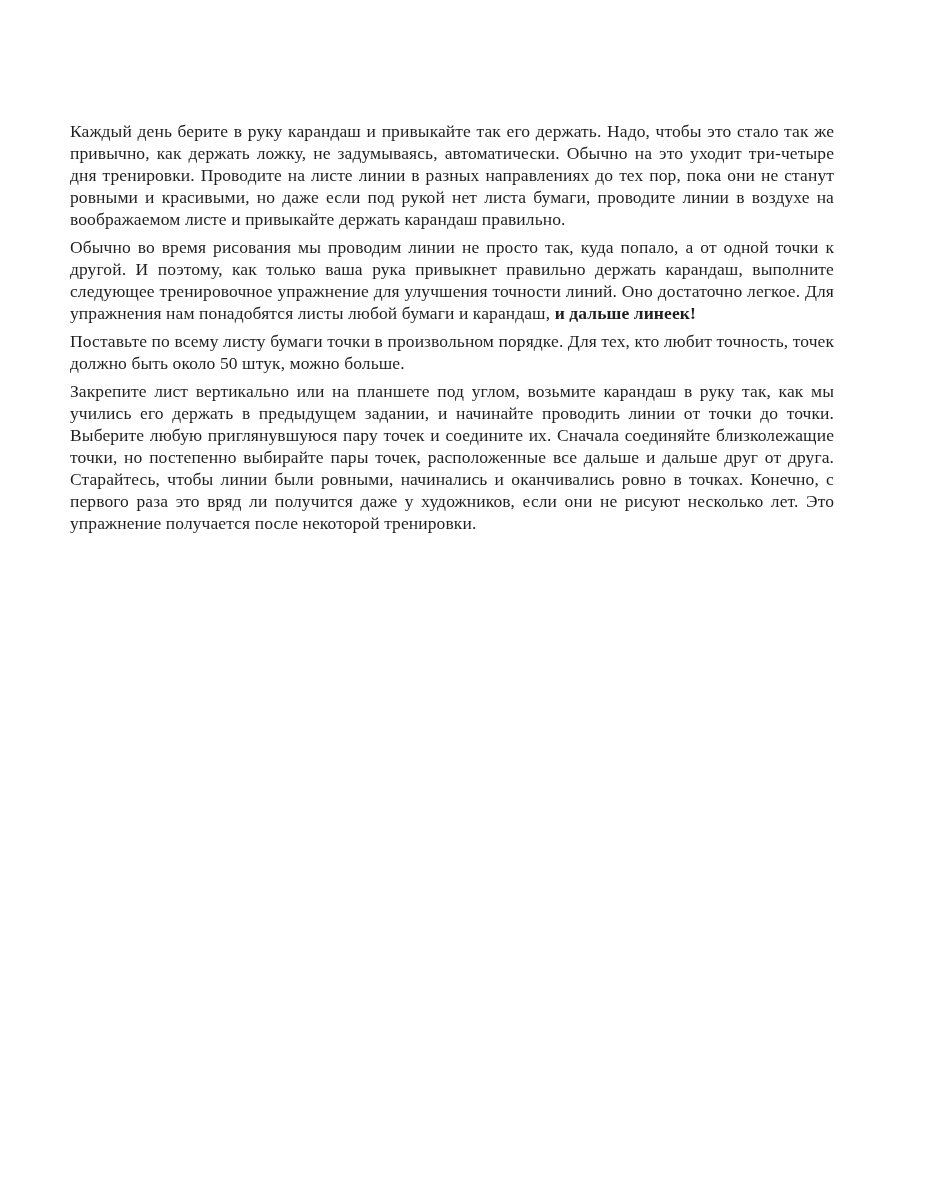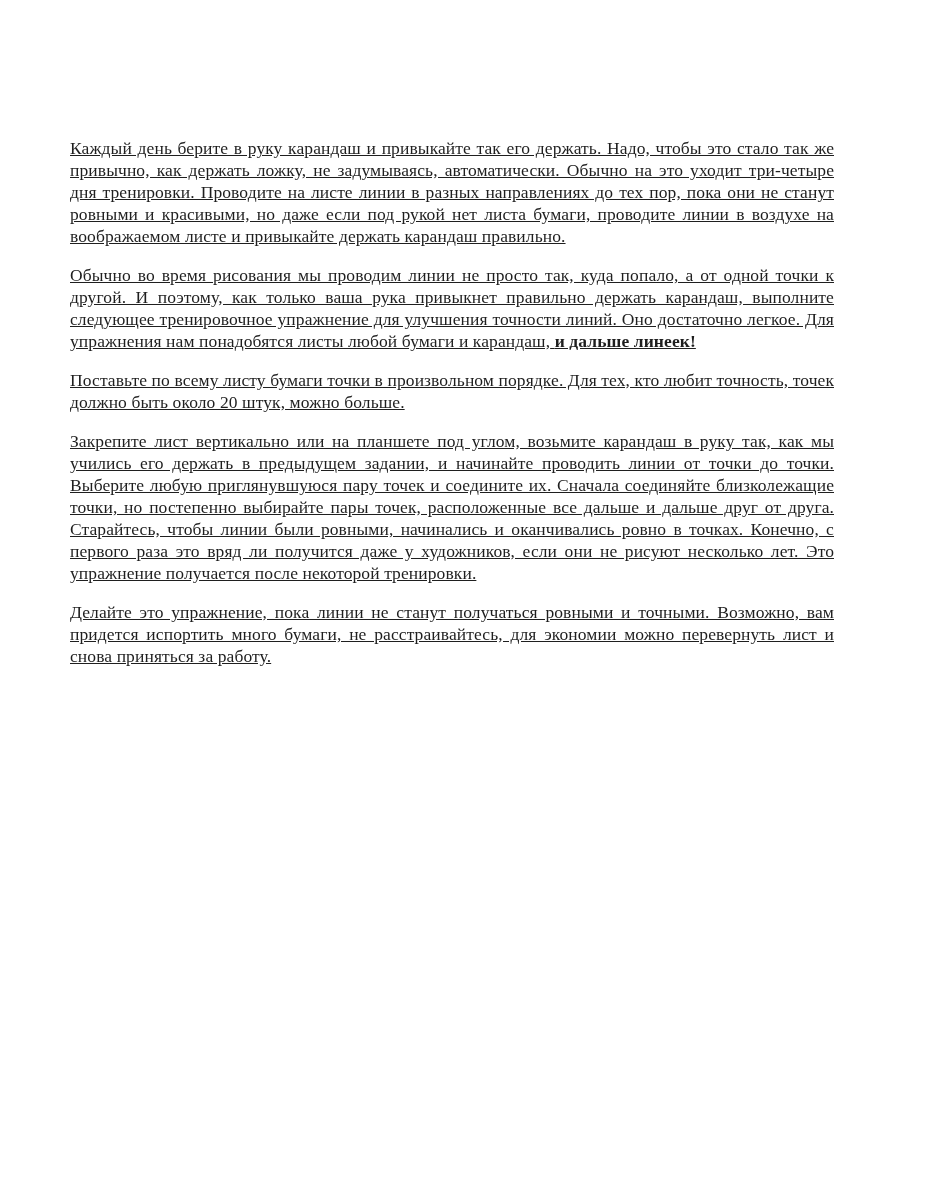--- a/index.html
+++ b/index.html
@@ -20,32 +20,30 @@
     left: 70px;
     top: 120px;
     width: 764px;
     color: #1f1f1f;
     font-size: 17.5px;
     line-height: 22px;
     text-align: justify;
     letter-spacing: 0.1px;
   }
   .text-block p {
-    margin: 17px 0 6px 0;
+    margin: 0 0 6px 0;
     padding: 0;
-    text-decoration: underline;
   }
   .text-block strong {
     font-weight: bold;
   }
 </style>
 </head>
 <body>
 
 <div class="page">
   <div class="text-block">
     <p>Каждый день берите в руку карандаш и привыкайте так его держать. Надо, чтобы это стало так же привычно, как держать ложку, не задумываясь, автоматически. Обычно на это уходит три-четыре дня тренировки. Проводите на листе линии в разных направлениях до тех пор, пока они не станут ровными и красивыми, но даже если под рукой нет листа бумаги, проводите линии в воздухе на воображаемом листе и привыкайте держать карандаш правильно.</p>
     <p><span>Обычно во время рисования мы проводим линии не просто так, куда попало, а от одной точки к другой. И поэтому, как только ваша рука привыкнет правильно держать карандаш, выполните следующее тренировочное упражнение для улучшения точности линий. Оно достаточно легкое. Для упражнения нам понадобятся листы любой бумаги и карандаш,</span> <strong>и дальше линеек!</strong></p>
-    <p>Поставьте по всему листу бумаги точки в произвольном порядке. Для тех, кто любит точность, точек должно быть около 20 штук, можно больше.</p>
+    <p>Поставьте по всему листу бумаги точки в произвольном порядке. Для тех, кто любит точность, точек должно быть около 50 штук, можно больше.</p>
     <p>Закрепите лист вертикально или на планшете под углом, возьмите карандаш в руку так, как мы учились его держать в предыдущем задании, и начинайте проводить линии от точки до точки. Выберите любую приглянувшуюся пару точек и соедините их. Сначала соединяйте близколежащие точки, но постепенно выбирайте пары точек, расположенные все дальше и дальше друг от друга. Старайтесь, чтобы линии были ровными, начинались и оканчивались ровно в точках. Конечно, с первого раза это вряд ли получится даже у художников, если они не рисуют несколько лет. Это упражнение получается после некоторой тренировки.</p>
-    <p>Делайте это упражнение, пока линии не станут получаться ровными и точными. Возможно, вам придется испортить много бумаги, не расстраивайтесь, для экономии можно перевернуть лист и снова приняться за работу.</p>
   </div>
 </div>
 
 </body></html>

